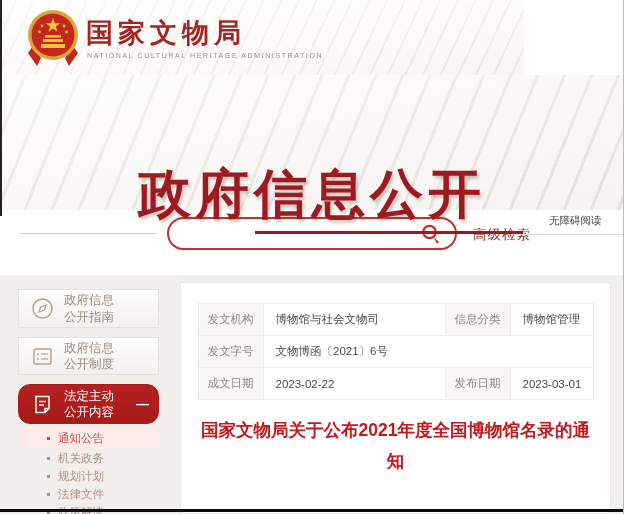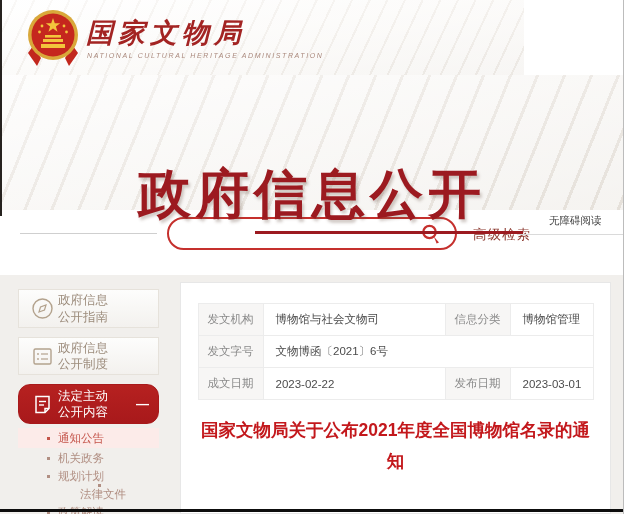--- a/index.html
+++ b/index.html
@@ -7,21 +7,21 @@
     position:relative;width:624px;height:514px;overflow:hidden;background:#fff;
     font-family:"Liberation Sans","DejaVu Sans",sans-serif;
   }
   
   .edge-left{position:absolute;left:0;top:0;width:2px;height:216px;background:#26221f;z-index:60;}
   .edge-bottom{position:absolute;left:0;top:509px;width:624px;height:3px;background:#0d0d0d;z-index:60;}
   .edge-right{position:absolute;right:0;top:0;width:1px;height:514px;background:#bcbcbc;z-index:60;}
 
   
   .header{position:absolute;left:0;top:0;width:524px;height:75px;
-    background:linear-gradient(172deg,#ffffff 0%,#f8f6f3 55%,#efece8 100%);font-style:italic;}
+    background:linear-gradient(172deg,#ffffff 0%,#f8f6f3 55%,#efece8 100%);}
   .header::after{content:"";position:absolute;inset:0;
     background:repeating-linear-gradient(115deg,rgba(255,255,255,.5) 0 14px,rgba(210,200,190,.12) 14px 16px);}
   .emblem{position:absolute;left:27px;top:8px;width:52px;height:58px;z-index:2;}
   .site-name{position:absolute;left:86px;top:15px;font-size:27px;font-weight:bold;
     color:#a32423;letter-spacing:5px;z-index:2;}
   .site-en{position:absolute;left:87px;top:52px;font-size:7px;color:#aa897d;letter-spacing:1.6px;z-index:2;}
 
   
   .banner{position:absolute;left:0;top:75px;width:624px;height:135px;
     background:linear-gradient(168deg,#fcfbfa 0%,#f1eeea 60%,#e9e5df 100%);}
@@ -45,37 +45,37 @@
   .advanced{position:absolute;left:473px;top:16px;font-size:13.5px;color:#8d3a30;letter-spacing:1px;cursor:pointer;}
   .acc-text{position:absolute;left:549px;top:4px;font-size:10.5px;color:#3f3f3f;cursor:pointer;text-align:right;}
   .acc-line{position:absolute;left:517px;top:24px;width:107px;height:1px;background:#dadada;}
 
   
   .content-bg{position:absolute;left:0;top:275px;width:624px;height:239px;background:#f1efec;}
 
   
   .side-card{position:absolute;left:18px;width:141px;box-sizing:border-box;
     background:linear-gradient(#fdfdfc,#f3f1ee);border:1px solid #e6e2db;
-    display:flex;align-items:center;gap:4px;padding-left:12px;
+    display:flex;align-items:center;gap:10px;padding-left:12px;
     color:#9c8c7c;font-size:12.5px;line-height:1.3;cursor:pointer;}
   .side-card .icon{flex:0 0 auto;display:flex;}
   .side-card.c1{top:289px;height:39px;}
   .side-card.c2{top:337px;height:38px;}
   .side-card.c3{top:384px;height:40px;background:linear-gradient(#b62120,#a8191b);
     border-color:#a8191b;color:#fff;border-radius:12px;}
   .card-dash{position:absolute;right:9px;top:50%;transform:translateY(-50%);
     font-size:13px;color:#fff;font-weight:bold;}
 
   
   .sub-item{position:absolute;left:18px;width:141px;height:20px;box-sizing:border-box;
     display:flex;align-items:center;padding-left:29px;
     font-size:11.5px;color:#b18f83;cursor:pointer;}
   .sub-item .bullet{width:3px;height:3px;background:currentColor;margin-right:8px;flex:0 0 auto;}
   .sub-item.active{background:#fcebe9;color:#c4544a;}
-  .s1{top:428px;} .s2{top:448px;} .s3{top:466px;} .s4{top:484px;flex-direction:column;} .s5{top:502px;}
+  .s1{top:428px;} .s2{top:448px;} .s3{top:466px;} .s4{top:484px;} .s5{top:502px;}
 
   
   .main-card{position:absolute;left:180px;top:282px;width:431px;height:232px;
     background:#fff;border:1px solid #e7e7e7;box-sizing:border-box;}
   .doc-table{margin:20px auto 12px;width:396px;border-collapse:collapse;font-size:11.5px;}
   .doc-table td{border:1px solid #ececec;height:29px;}
   .doc-table td.lbl{width:62px;background:#f7f6f5;color:#8a8a8a;text-align:center;}
   .doc-table td.val{color:#4c4c4c;padding-left:12px;}
   .doc-table td.val1{width:168px;}
   .article-title{margin:15px 20px 0;text-align:center;font-size:17.5px;font-weight:bold;

